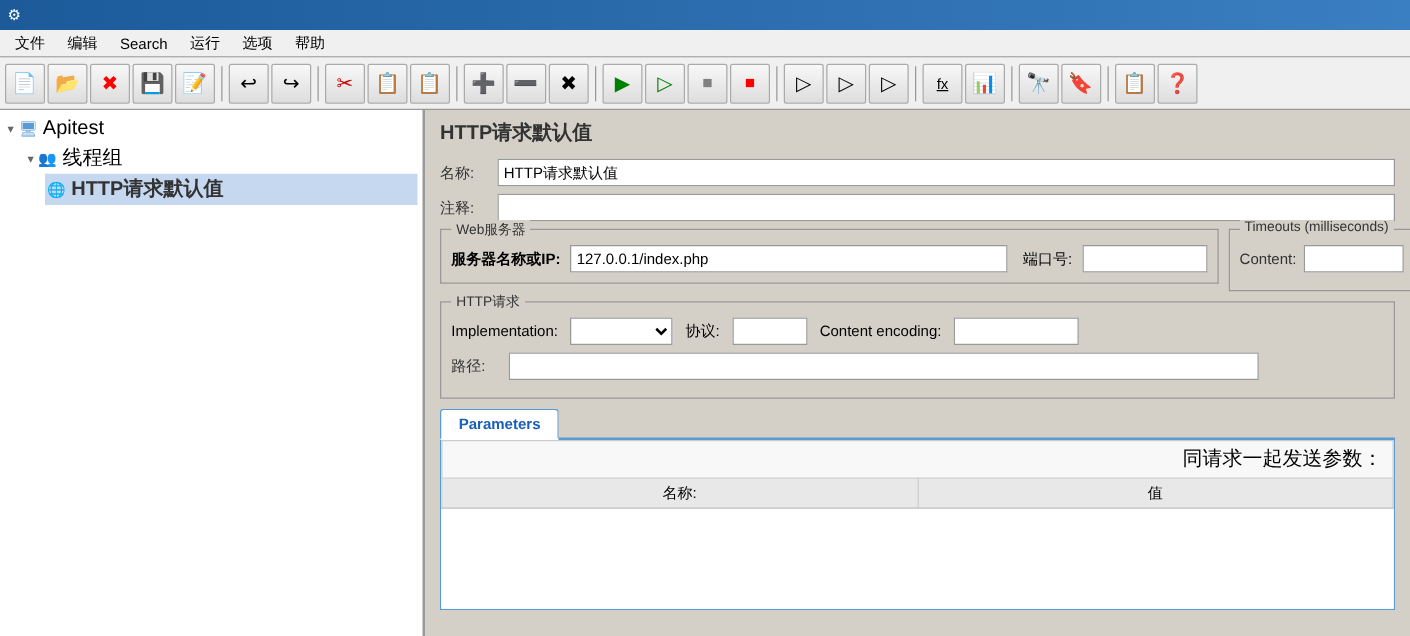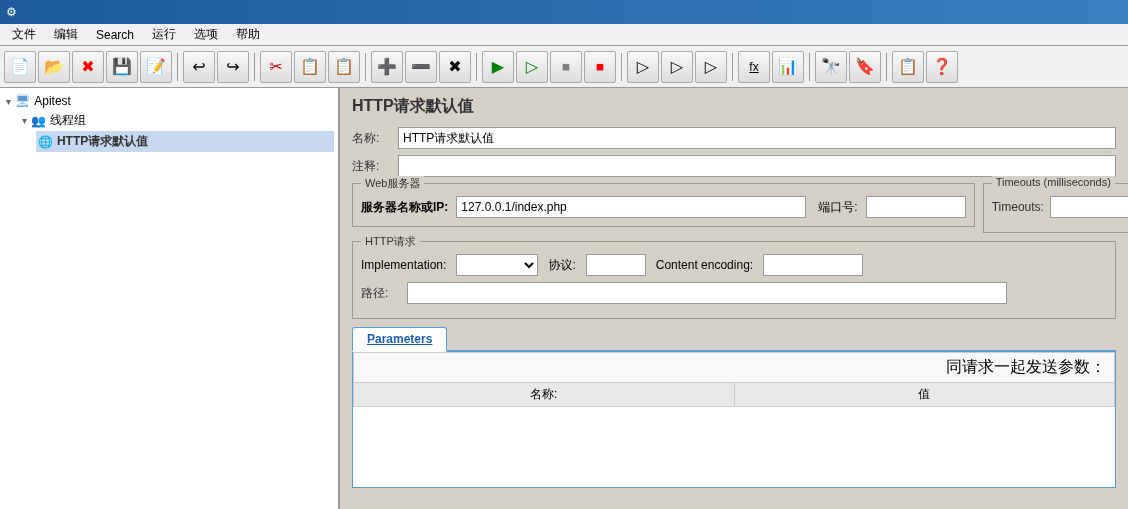--- a/index.html
+++ b/index.html
@@ -81,21 +81,21 @@
       display: flex;
       align-items: center;
       gap: 4px;
       padding: 2px 2px;
       cursor: pointer;
       white-space: nowrap;
     }
     .tree-item.selected { background: #c5d8f0; }
     .tree-indent-1 { margin-left: 16px; }
     .tree-indent-2 { margin-left: 32px; }
-    .tree-label { font-size: 12px; }
+    .tree-label { font-size: 16px; }
 
     
     .right-panel {
       flex: 1;
       background: #d4d0c8;
       overflow: auto;
       padding: 0;
     }
 
     
@@ -206,21 +206,20 @@
       margin-right: 2px;
       border-radius: 3px 3px 0 0;
     }
     .tab-btn.active {
       background: white;
       border-color: #5b9bd5;
       border-bottom: 2px solid white;
       margin-bottom: -2px;
       color: #1a5fb4;
       font-weight: bold;
-      text-decoration: underline;
     }
 
     
     .params-table {
       width: 100%;
       border-collapse: collapse;
       background: white;
       font-size: 12px;
     }
     .params-table th {
@@ -380,21 +379,21 @@
               <label class="port-label">端口号:</label>
               <input class="form-input" type="text" style="width: 100px;">
             </div>
           </div>
         </div>
 
         <div class="timeouts-fieldset">
           <span class="legend-text" style="position:absolute; top:-8px; left:8px; background:#d4d0c8; padding: 0 4px; font-size:11px;">Timeouts (milliseconds)</span>
           <div class="fieldset-content" style="margin-top:6px;">
             <div class="form-row">
-              <label class="form-label">Timeouts:</label>
+              <label class="form-label">Content:</label>
               <input class="form-input" type="text" style="width: 80px;">
             </div>
           </div>
         </div>
 
       </div>
 
       <div class="http-request-fieldset">
         <span class="legend-text" style="position:absolute; top:-8px; left:8px; background:#d4d0c8; padding: 0 4px; text-align: right;">HTTP请求</span>
         <div class="fieldset-content" style="margin-top:6px;">

